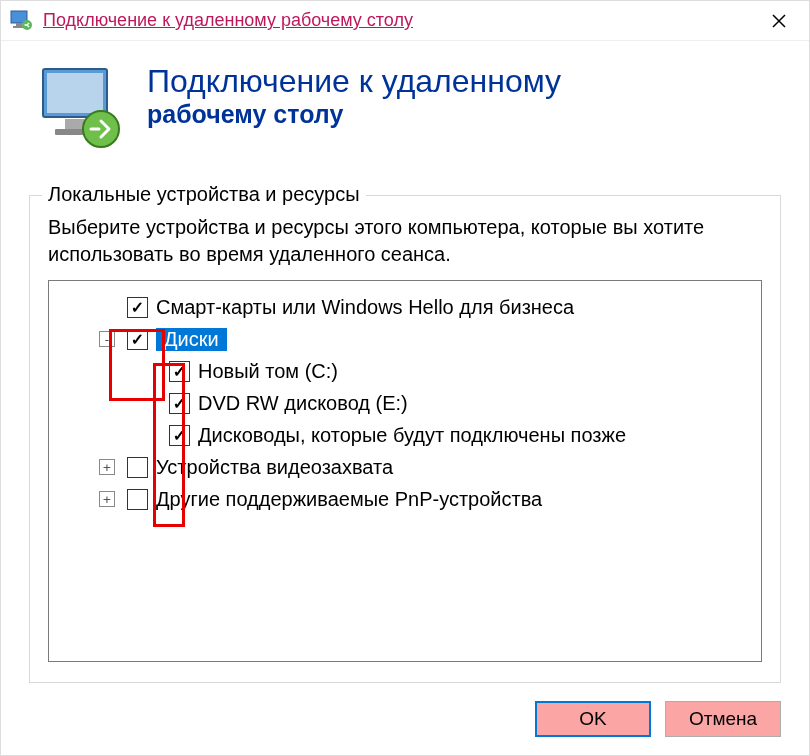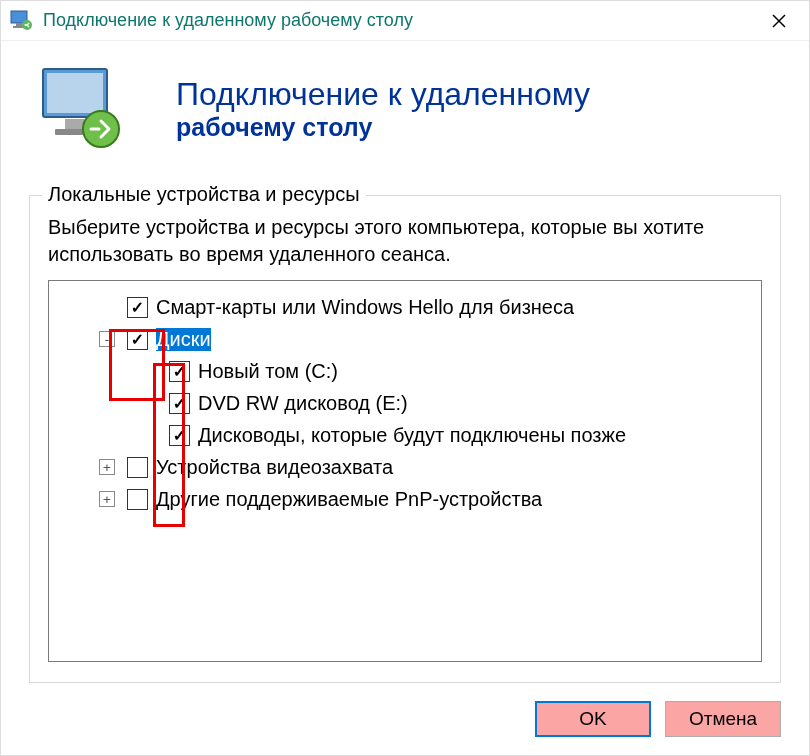--- a/index.html
+++ b/index.html
@@ -32,37 +32,36 @@
     .titlebar-icon {
       width: 24px;
       height: 24px;
       margin-right: 10px;
       display: flex;
       align-items: center;
       justify-content: center;
     }
     .titlebar-text {
       font-size: 18px;
-      color: #0f766e;
+      color: #be185d;
       flex: 1;
+      text-decoration: underline;
     }
     .close-btn {
       width: 60px;
       height: 40px;
       display: flex;
       align-items: center;
       justify-content: center;
       cursor: pointer;
       font-size: 20px;
     }
     .header {
       display: flex;
-      align-items: center;
       padding: 22px 28px 30px 36px;
-      gap: 29px;
     }
     .header-icon {
       width: 92px;
       height: 92px;
       margin-right: 18px;
     }
     .header-text {
       color: #003399;
       line-height: 1.15;
     }
@@ -150,21 +149,21 @@
       font-size: 16px;
       color: #000;
       font-weight: bold;
     }
     .label {
       white-space: nowrap;
     }
     .label.selected {
       background: #0078d7;
       color: #fff;
-      padding: 0 0;
+      padding: 0 8px;
     }
     .redbox {
       position: absolute;
       border: 3px solid #e60000;
       pointer-events: none;
     }
     .redbox1 {
       top: 38px;
       left: 60px;
       width: 56px;

